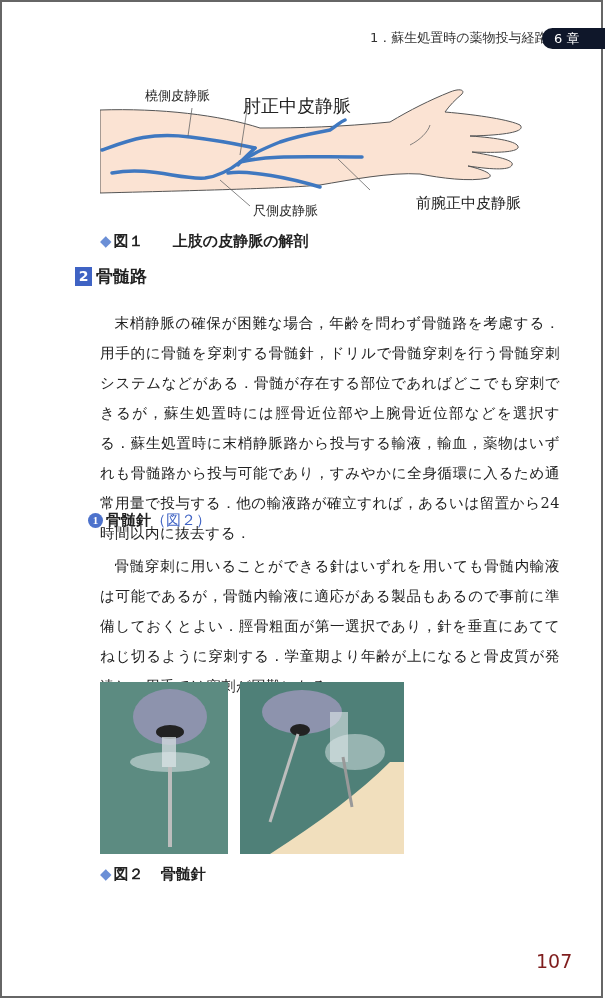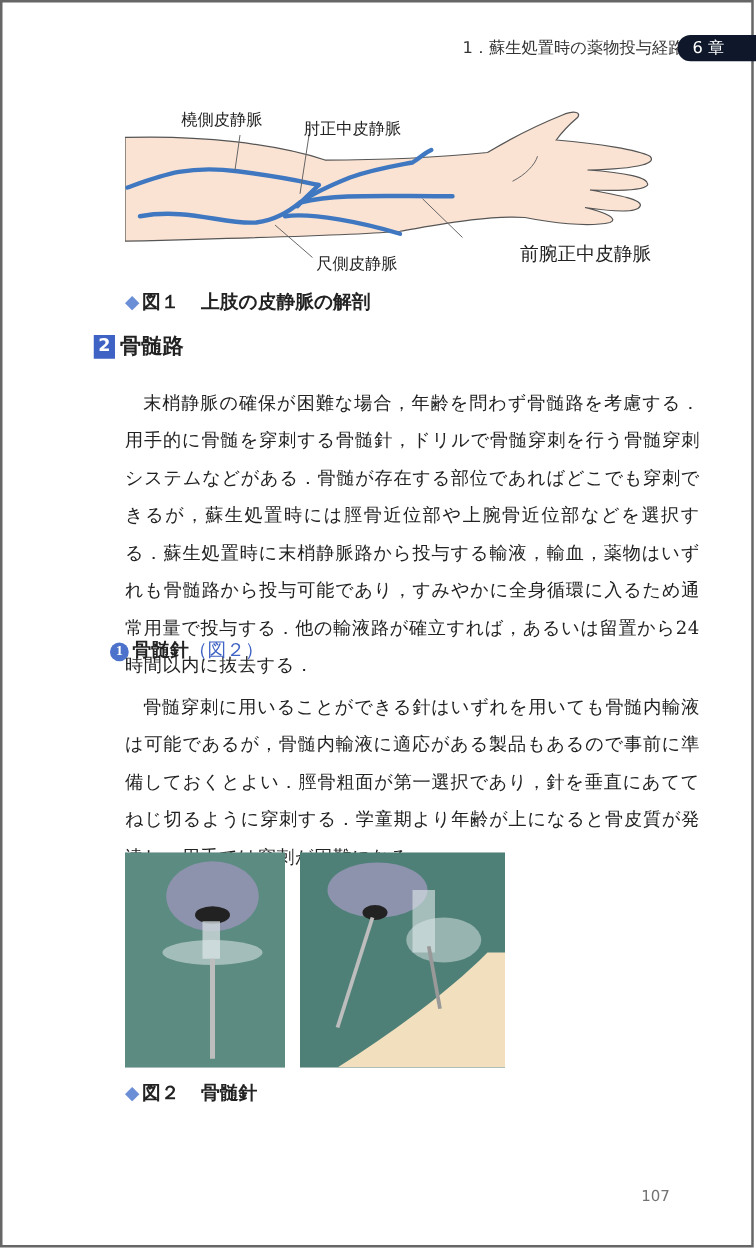--- a/index.html
+++ b/index.html
@@ -15,21 +15,21 @@
   .fig1 { position:absolute; left:100px; top:70px; width:422px; height:155px; }
   .fig-caption { position:absolute; font-family:"DejaVu Sans", sans-serif; font-weight:bold; font-size:15px; color:#222; white-space:nowrap; }
   .diamond { color:#6b8fd6; margin-right:2px; }
   .section-heading { position:absolute; left:75px; top:265px; font-family:"DejaVu Sans", sans-serif; font-weight:bold; font-size:17px; white-space:nowrap; }
   .sec-num { display:inline-block; width:17px; height:19px; background:#3f63c4; color:#fff; font-size:14px; text-align:center; line-height:19px; margin-right:4px; vertical-align:1px; }
   .para { position:absolute; left:100px; width:460px; font-size:14.5px; line-height:30px; letter-spacing:0.5px; text-align:justify;margin-top:16px; }
   .sub-heading { position:absolute; left:88px; top:511px; font-family:Liberation Serif, serif; font-weight:bold; font-size:15px; white-space:nowrap; }
   .sub-num { display:inline-block; width:15px; height:15px; border-radius:50%; background:#4d72cc; color:#fff; font-size:11px; text-align:center; line-height:15px; margin-right:3px; vertical-align:1px; }
   .fig-ref { color:#3f63c4; font-weight:normal; }
   .photo { position:absolute; top:682px; height:172px; background:#5f8a80; overflow:hidden; }
-  .page-number { position:absolute; top:950px; left:513px; font-family:"DejaVu Sans", sans-serif; font-size:12px; color:#737373; }
+  .page-number { position:absolute; top:950px; left:536px; font-family:"DejaVu Sans", sans-serif; font-size:19px; color:#7f1d1d; }
 </style>
 </head>
 <body>
 
 <div class="frame"></div>
 
 <div class="running-head">1．蘇生処置時の薬物投与経路</div>
 <div class="chapter-tab">6 章</div>
 
 <div class="fig1">
@@ -44,28 +44,28 @@
       <path d="M155,78 C148,85 142,90 138,95"></path>
     </g>
     <g stroke="#666" stroke-width="0.8">
       <line x1="88" y1="66" x2="92" y2="38"></line>
       <line x1="140" y1="85" x2="148" y2="33"></line>
       <line x1="120" y1="110" x2="150" y2="136"></line>
       <line x1="238" y1="89" x2="270" y2="120"></line>
     </g>
   </svg>
   <div style="position:absolute;left:45px;top:17px;font-family:'DejaVu Sans',sans-serif;font-size:13px;">橈側皮静脈</div>
-  <div style="position:absolute;left:143px;top:24px;font-family:'DejaVu Sans',sans-serif;font-size:13px;">肘正中皮静脈</div>
+  <div style="position:absolute;left:143px;top:24px;font-family:'DejaVu Sans',sans-serif;font-size:18px;">肘正中皮静脈</div>
   <div style="position:absolute;left:153px;top:132px;font-family:'DejaVu Sans',sans-serif;font-size:13px;">尺側皮静脈</div>
   <div style="position:absolute;left:272px;top:124px;font-family:'DejaVu Sans',sans-serif;font-size:15px;margin-left:44px;">前腕正中皮静脈</div>
 </div>
 
 <div class="fig-caption" style="left:100px;top:232px;">
   <span class="diamond">◆</span><span>図１</span>
-  <span style="margin-left:12px;">上肢の皮静脈の解剖</span>
+  <span style="margin-left:24px;">上肢の皮静脈の解剖</span>
 </div>
 
 <div class="section-heading">
   <span class="sec-num">2</span><span>骨髄路</span>
 </div>
 
 <div class="para" style="top:292px;text-indent:1em;">末梢静脈の確保が困難な場合，年齢を問わず骨髄路を考慮する．用手的に骨髄を穿刺する骨髄針，ドリルで骨髄穿刺を行う骨髄穿刺システムなどがある．骨髄が存在する部位であればどこでも穿刺できるが，蘇生処置時には脛骨近位部や上腕骨近位部などを選択する．蘇生処置時に末梢静脈路から投与する輸液，輸血，薬物はいずれも骨髄路から投与可能であり，すみやかに全身循環に入るため通常用量で投与する．他の輸液路が確立すれば，あるいは留置から24時間以内に抜去する．</div>
 
 <div class="sub-heading">
   <span class="sub-num">1</span><span>骨髄針</span><span class="fig-ref">（</span><span class="fig-ref">図２</span><span class="fig-ref">）</span>

